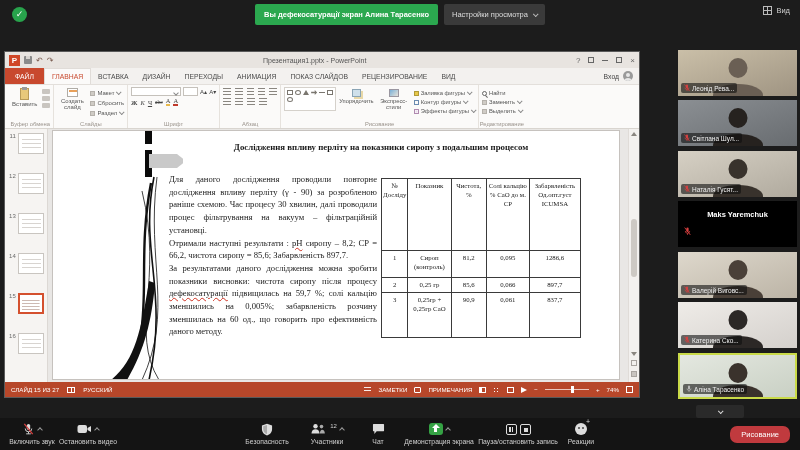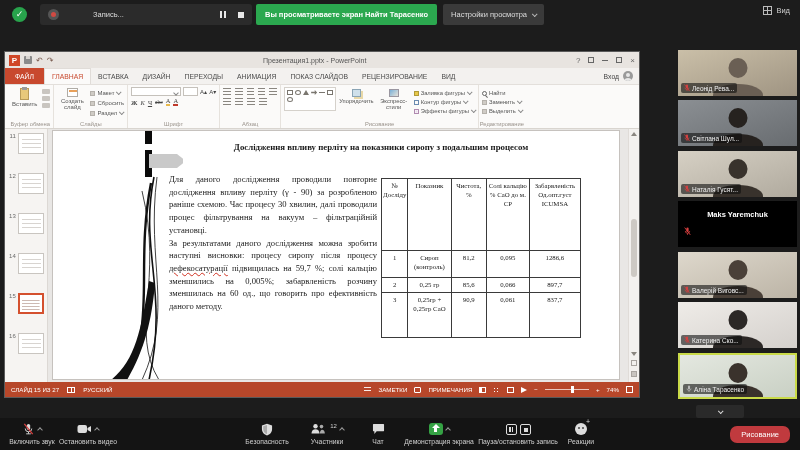--- a/index.html
+++ b/index.html
@@ -201,31 +201,22 @@
   .endbtn { position:absolute; right:10px; top:8px; height:17px; background:#c03a3e; color:#fff;
     font-size:7.5px; border:none; border-radius:7px; padding:0 11px; display:flex; align-items:center; }
 </style>
 </head>
 <body>
 
 <div class="stage">
 
   <div class="topbar">
     <div class="enc">✓</div>
-    <div class="recpill">
-      <span class="recdot"></span>
-      <span class="reclabel">Запись...</span>
-      <span class="pauseg">
-          <i></i>
-          <i></i>
-        </span>
-      <span class="stopg"></span>
-    </div>
     <div class="topcenter">
-      <div class="banner">Вы просматриваете экран Найти Тарасенко</div>
+      <div class="banner">Вы дефекосатурації экран Алина Тарасенко</div>
       <div class="viewset">
         <span>Настройки просмотра</span>
         <span class="cvd"></span>
       </div>
     </div>
     <div class="viewbtn">
       <span class="gridico"></span>
       <span>Вид</span>
     </div>
   </div>
@@ -437,21 +428,22 @@
             <path d="M89,60 C111,150 76,200 106,249" stroke="#111" stroke-width="0.8" fill="none"></path>
             <path d="M96,150 C88,200 82,230 58,249 L74,249 C91,220 99,190 102,152 Z" fill="#111"></path>
           </svg>
 
           <div class="stitle">
             <div>Дослідження впливу перліту на показники сиропу з подальшим процесом</div>
           </div>
 
           <div class="sbody">
             <p>Для даного дослідження проводили повторне дослідження впливу перліту (γ - 90) за розробленою раніше схемою. Час процесу 30 хвилин, далі проводили процес фільтрування на вакуум – фільтраційній установці.</p>
-            <p><span>За результатами даного дослідження можна зробити наступні висновки: процесу сиропу після процесу </span><span class="squig">дефекосатурації</span><span> підвищилась на 59,7 %; солі кальцію зменшились на 0,005%; забарвленість розчину зменшилась на 60 од., що говорить про ефективність даного методу.</span></p>
+            <p><span>Отримали наступні результати : </span><span class="squig">pH</span><span> сиропу – 8,2; СР = 66,2, чистота сиропу = 85,6; Забарвленість 897,7.</span></p>
+            <p><span>За результатами даного дослідження можна зробити показники висновки: чистота сиропу після процесу </span><span class="squig">дефекосатурації</span><span> підвищилась на 59,7 %; солі кальцію зменшились на 0,005%; забарвленість розчину зменшилась на 60 од., що говорить про ефективність даного методу.</span></p>
           </div>
 
           <table class="stable">
             <colgroup>
                 <col style="width:12%">
                 <col style="width:22%">
                 <col style="width:18%">
                 <col style="width:22%">
                 <col style="width:26%">
               </colgroup>

